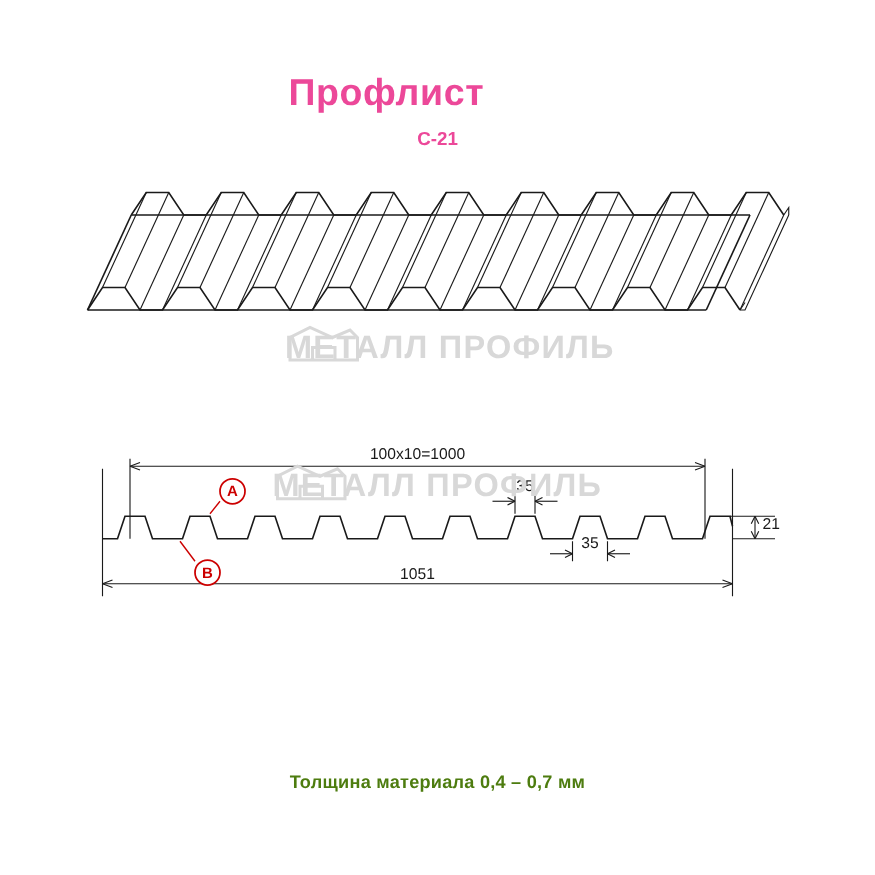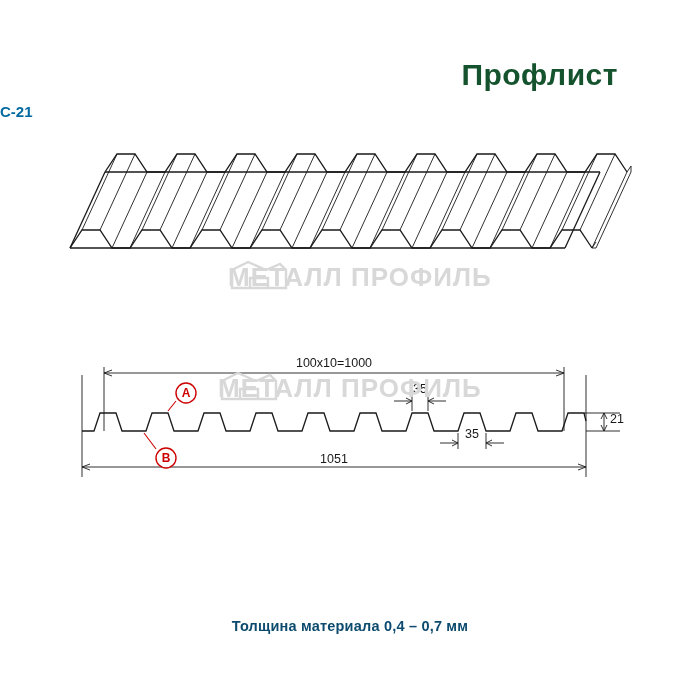--- a/index.html
+++ b/index.html
@@ -18,35 +18,35 @@
   .page {
     position: relative;
     width: 700px;
     height: 700px;
   }
   .title {
     position: absolute;
     top: 58px;
     left: 0;
     width: 618px;
-    text-align: right;
+    text-align: center;
     font-size: 30px;
     font-weight: bold;
     letter-spacing: 0.5px;
-    color: #14532d;
+    color: #ec4899;
   }
   .subtitle {
     position: absolute;
     top: 103px;
     left: 0;
     width: 700px;
-    text-align: left;
+    text-align: center;
     font-size: 15px;
     font-weight: bold;
-    color: #0369a1;
+    color: #ec4899;
   }
   .iso-wrap {
     position: absolute;
     top: 150px;
     left: 60px;
     width: 580px;
     height: 160px;
   }
   .draw-wrap {
     position: absolute;
@@ -57,21 +57,21 @@
   }
   .footer {
     position: absolute;
     top: 618px;
     left: 0;
     width: 700px;
     text-align: center;
     font-size: 14.5px;
     font-weight: bold;
     letter-spacing: 0.2px;
-    color: #0c4a6e;
+    color: #4d7c0f;
   }
   .wm {
     position: absolute;
     pointer-events: none;
     color: #d8d8d8;
     font-size: 26px;
     font-weight: bold;
     letter-spacing: 1px;
     white-space: nowrap;
     font-family: "Liberation Sans", sans-serif;

